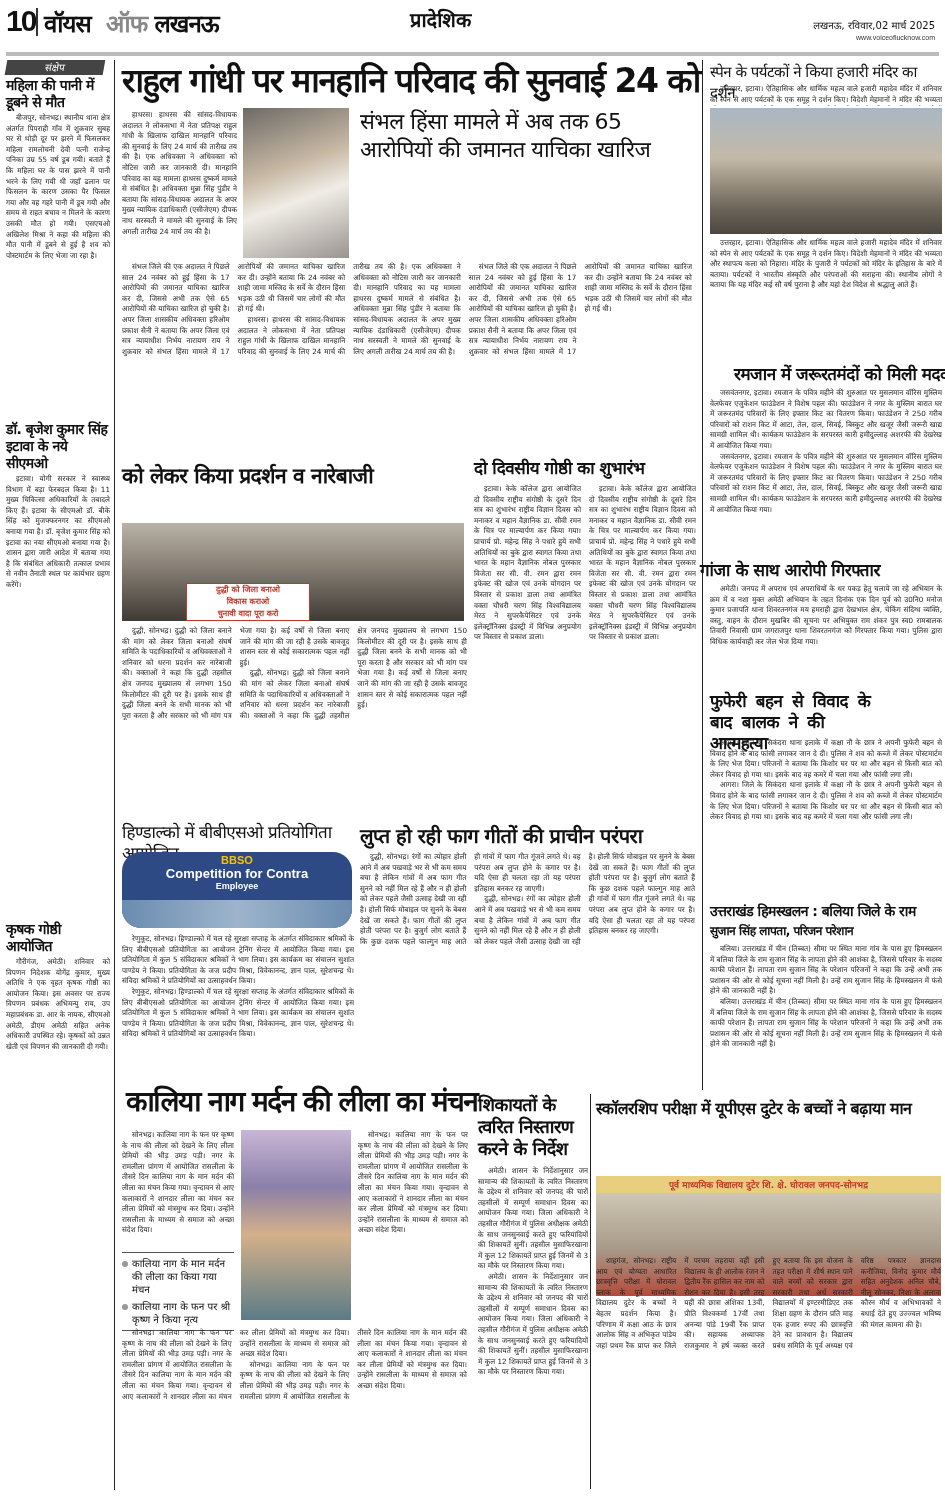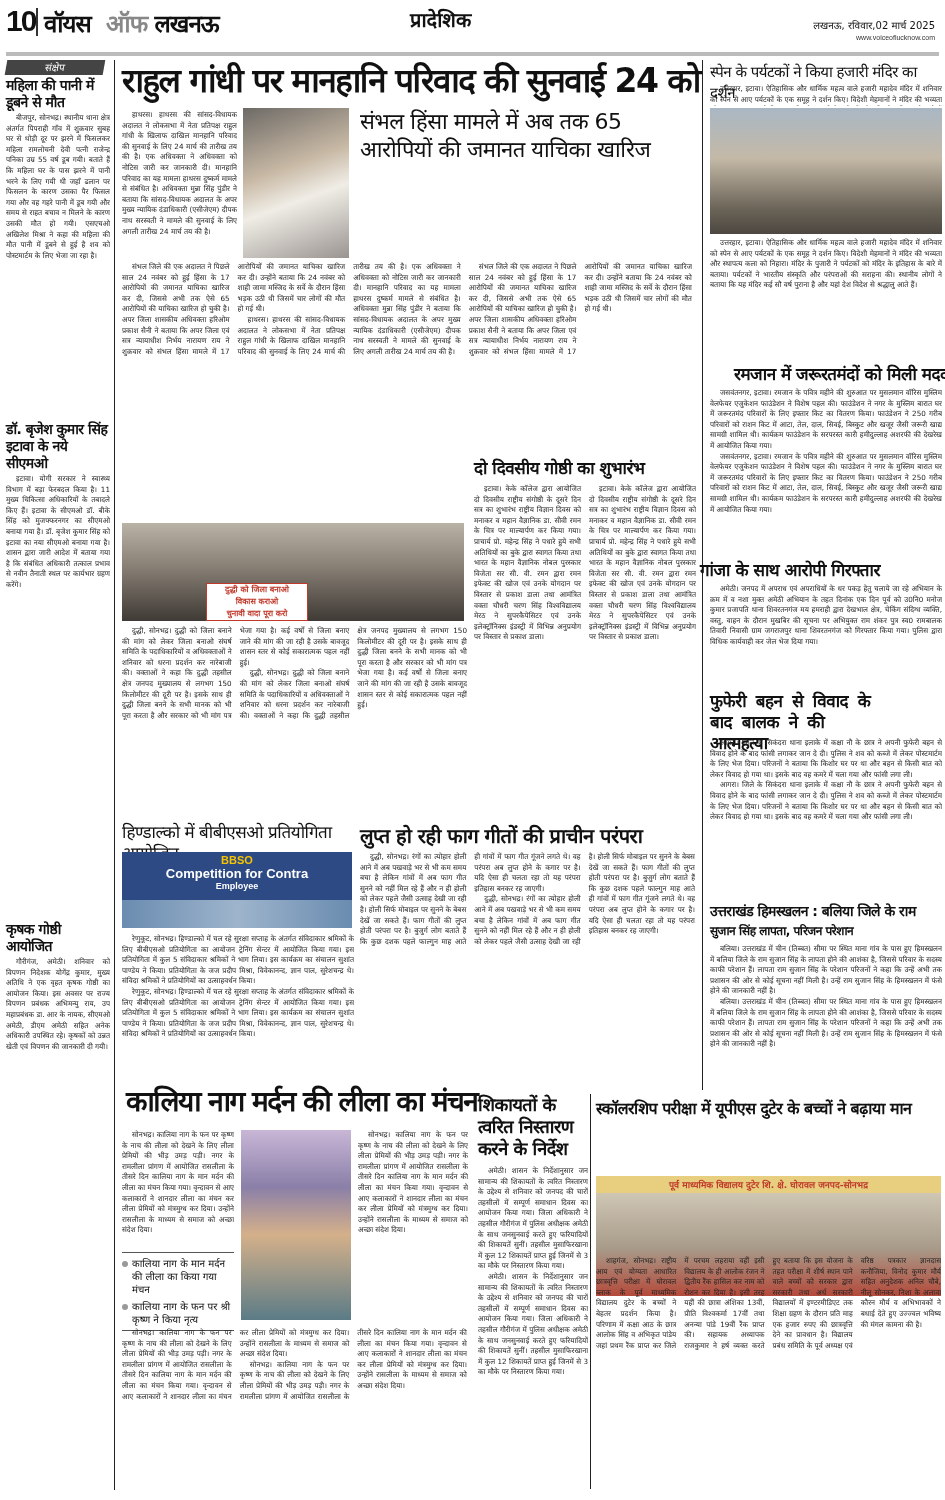--- a/index.html
+++ b/index.html
@@ -72,41 +72,42 @@
   </div>
 <div class="photo" style="left:243px; top:108px; width:106px; height:150px; background:linear-gradient(160deg,#6d6a66 0%,#c8b9a5 40%,#f0ede6 60%,#9a9490 100%);"></div>
 <div class="col h-sub" style="left:360px; top:108px; width:330px;">संभल हिंसा मामले में अब तक 65 आरोपियों की जमानत याचिका खारिज</div>
 <div class="col body-txt" style="left:122px; top:262px; width:570px; height:200px; column-count:5; column-gap:8px;">
     <p>संभल जिले की एक अदालत ने पिछले साल 24 नवंबर को हुई हिंसा के 17 आरोपियों की जमानत याचिका खारिज कर दी, जिससे अभी तक ऐसे 65 आरोपियों की याचिका खारिज हो चुकी है। अपर जिला शासकीय अधिवक्ता हरिओम प्रकाश सैनी ने बताया कि अपर जिला एवं सत्र न्यायाधीश निर्भय नारायण राय ने शुक्रवार को संभल हिंसा मामले में 17 आरोपियों की जमानत याचिका खारिज कर दी। उन्होंने बताया कि 24 नवंबर को शाही जामा मस्जिद के सर्वे के दौरान हिंसा भड़क उठी थी जिसमें चार लोगों की मौत हो गई थी।</p>
     <p>हाथरस। हाथरस की सांसद-विधायक अदालत ने लोकसभा में नेता प्रतिपक्ष राहुल गांधी के खिलाफ दाखिल मानहानि परिवाद की सुनवाई के लिए 24 मार्च की तारीख तय की है। एक अधिवक्ता ने अधिवक्ता को नोटिस जारी कर जानकारी दी। मानहानि परिवाद का यह मामला हाथरस दुष्कर्म मामले से संबंधित है। अधिवक्ता मुन्ना सिंह पुंडीर ने बताया कि सांसद-विधायक अदालत के अपर मुख्य न्यायिक दंडाधिकारी (एसीजेएम) दीपक नाथ सरस्वती ने मामले की सुनवाई के लिए अगली तारीख 24 मार्च तय की है।</p>
     <p>संभल जिले की एक अदालत ने पिछले साल 24 नवंबर को हुई हिंसा के 17 आरोपियों की जमानत याचिका खारिज कर दी, जिससे अभी तक ऐसे 65 आरोपियों की याचिका खारिज हो चुकी है। अपर जिला शासकीय अधिवक्ता हरिओम प्रकाश सैनी ने बताया कि अपर जिला एवं सत्र न्यायाधीश निर्भय नारायण राय ने शुक्रवार को संभल हिंसा मामले में 17 आरोपियों की जमानत याचिका खारिज कर दी। उन्होंने बताया कि 24 नवंबर को शाही जामा मस्जिद के सर्वे के दौरान हिंसा भड़क उठी थी जिसमें चार लोगों की मौत हो गई थी।</p>
   </div>
 
 <div class="col" style="left:122px; top:462px; width:345px;">
+  <div class="h-md" style="font-size:21px; line-height:28px;">को लेकर किया प्रदर्शन व नारेबाजी</div>
 </div>
 <div class="photo" style="left:122px; top:523px; width:342px; height:98px; background:linear-gradient(180deg,#b9b2a6 0%,#8e857a 40%,#3f3a35 100%);">
-  <div style="position:absolute; left:84px; top:60px; width:102px; height:38px; background:#fff; border:1px solid #c0392b; text-align:center; color:#c0392b; font:bold 8px 'DejaVu Sans',sans-serif; line-height:12px;">
+  <div style="position:absolute; left:64px; top:60px; width:124px; height:38px; background:#fff; border:1px solid #c0392b; text-align:center; color:#c0392b; font:bold 8px 'DejaVu Sans',sans-serif; line-height:12px;">
     <div>दुद्धी को जिला बनाओ</div>
     <div>विकास कराओ</div>
     <div>चुनावी वादा पूरा करो</div>
   </div>
 </div>
 <div class="col body-txt" style="left:122px; top:626px; width:345px; height:185px; column-count:3; column-gap:8px;">
     <p>दुद्धी, सोनभद्र। दुद्धी को जिला बनाने की मांग को लेकर जिला बनाओ संघर्ष समिति के पदाधिकारियों व अधिवक्ताओं ने शनिवार को धरना प्रदर्शन कर नारेबाजी की। वक्ताओं ने कहा कि दुद्धी तहसील क्षेत्र जनपद मुख्यालय से लगभग 150 किलोमीटर की दूरी पर है। इसके साथ ही दुद्धी जिला बनने के सभी मानक को भी पूरा करता है और सरकार को भी मांग पत्र भेजा गया है। कई वर्षों से जिला बनाए जाने की मांग की जा रही है उसके बावजूद शासन स्तर से कोई सकारात्मक पहल नहीं हुई।</p>
     <p>दुद्धी, सोनभद्र। दुद्धी को जिला बनाने की मांग को लेकर जिला बनाओ संघर्ष समिति के पदाधिकारियों व अधिवक्ताओं ने शनिवार को धरना प्रदर्शन कर नारेबाजी की। वक्ताओं ने कहा कि दुद्धी तहसील क्षेत्र जनपद मुख्यालय से लगभग 150 किलोमीटर की दूरी पर है। इसके साथ ही दुद्धी जिला बनने के सभी मानक को भी पूरा करता है और सरकार को भी मांग पत्र भेजा गया है। कई वर्षों से जिला बनाए जाने की मांग की जा रही है उसके बावजूद शासन स्तर से कोई सकारात्मक पहल नहीं हुई।</p>
   </div>
 
 <div class="col h-md" style="left:474px; top:458px; width:220px;">दो दिवसीय गोष्ठी का शुभारंभ</div>
 <div class="col body-txt" style="left:474px; top:484px; width:222px; height:330px; column-count:2; column-gap:8px;">
     <p>इटावा। केके कॉलेज द्वारा आयोजित दो दिवसीय राष्ट्रीय संगोष्ठी के दूसरे दिन सत्र का शुभारंभ राष्ट्रीय विज्ञान दिवस को मनाकर व महान वैज्ञानिक डा. सीवी रमन के चित्र पर माल्यार्पण कर किया गया। प्राचार्य प्रो. महेन्द्र सिंह ने पधारे हुये सभी अतिथियों का बुके द्वारा स्वागत किया तथा भारत के महान वैज्ञानिक नोबल पुरस्कार विजेता सर सी. वी. रमन द्वारा रमन इफेक्ट की खोज एवं उनके योगदान पर विस्तार से प्रकाश डाला तथा आमंत्रित वक्ता चौधरी चरण सिंह विश्वविद्यालय मेरठ ने सुपरकैपेसिटर एवं उनके इलेक्ट्रॉनिक्स इंडस्ट्री में विभिन्न अनुप्रयोग पर विस्तार से प्रकाश डाला।</p>
     <p>इटावा। केके कॉलेज द्वारा आयोजित दो दिवसीय राष्ट्रीय संगोष्ठी के दूसरे दिन सत्र का शुभारंभ राष्ट्रीय विज्ञान दिवस को मनाकर व महान वैज्ञानिक डा. सीवी रमन के चित्र पर माल्यार्पण कर किया गया। प्राचार्य प्रो. महेन्द्र सिंह ने पधारे हुये सभी अतिथियों का बुके द्वारा स्वागत किया तथा भारत के महान वैज्ञानिक नोबल पुरस्कार विजेता सर सी. वी. रमन द्वारा रमन इफेक्ट की खोज एवं उनके योगदान पर विस्तार से प्रकाश डाला तथा आमंत्रित वक्ता चौधरी चरण सिंह विश्वविद्यालय मेरठ ने सुपरकैपेसिटर एवं उनके इलेक्ट्रॉनिक्स इंडस्ट्री में विभिन्न अनुप्रयोग पर विस्तार से प्रकाश डाला।</p>
   </div>
 
 <div class="col h-md" style="left:122px; top:822px; width:240px; font-weight:normal;">हिण्डाल्को में बीबीएसओ प्रतियोगिता आयोजित</div>
-<div class="photo" style="left:122px; top:852px; width:230px; height:76px; background:#2d4a84;">
+<div class="photo" style="left:122px; top:852px; width:230px; height:76px; background:#2d4a84;border-radius:19px;">
   <div style="text-align:center; color:#f5c400; font:bold 11px 'Liberation Sans',sans-serif; margin-top:2px;">BBSO</div>
   <div style="text-align:center; color:#fff; font:bold 13px 'Liberation Sans',sans-serif;">Competition for Contra</div>
   <div style="text-align:center; color:#fff; font:bold 9px 'Liberation Sans',sans-serif;">Employee</div>
   <div style="position:absolute; left:0; bottom:0; width:100%; height:28px; background:linear-gradient(90deg,#6a8cb0,#9eb4cc,#6a8cb0);"></div>
 </div>
 <div class="col body-txt" style="left:122px; top:934px; width:232px; height:142px;">
     <p>रेणुकूट, सोनभद्र। हिण्डाल्को में चल रहे सुरक्षा सप्ताह के अंतर्गत संविदाकार श्रमिकों के लिए बीबीएसओ प्रतियोगिता का आयोजन ट्रेनिंग सेन्टर में आयोजित किया गया। इस प्रतियोगिता में कुल 5 संविदाकार श्रमिकों ने भाग लिया। इस कार्यक्रम का संचालन सुशांत पाण्डेय ने किया। प्रतियोगिता के जज प्रदीप मिश्रा, विवेकानन्द, ज्ञान पाल, सुरेशचन्द्र थे। संविदा श्रमिकों ने प्रतियोगियों का उत्साहवर्धन किया।</p>
     <p>रेणुकूट, सोनभद्र। हिण्डाल्को में चल रहे सुरक्षा सप्ताह के अंतर्गत संविदाकार श्रमिकों के लिए बीबीएसओ प्रतियोगिता का आयोजन ट्रेनिंग सेन्टर में आयोजित किया गया। इस प्रतियोगिता में कुल 5 संविदाकार श्रमिकों ने भाग लिया। इस कार्यक्रम का संचालन सुशांत पाण्डेय ने किया। प्रतियोगिता के जज प्रदीप मिश्रा, विवेकानन्द, ज्ञान पाल, सुरेशचन्द्र थे। संविदा श्रमिकों ने प्रतियोगियों का उत्साहवर्धन किया।</p>
   </div>
 

